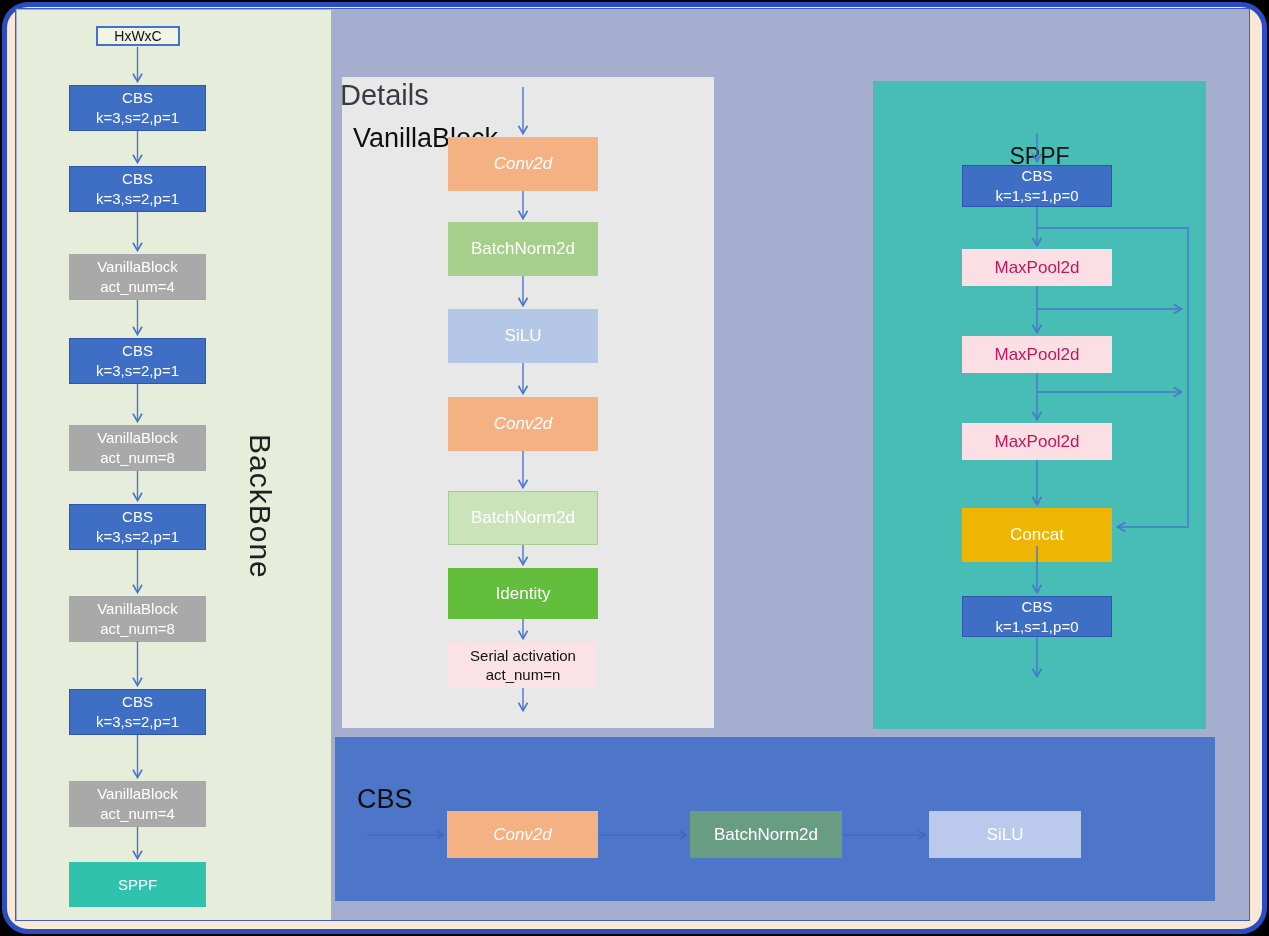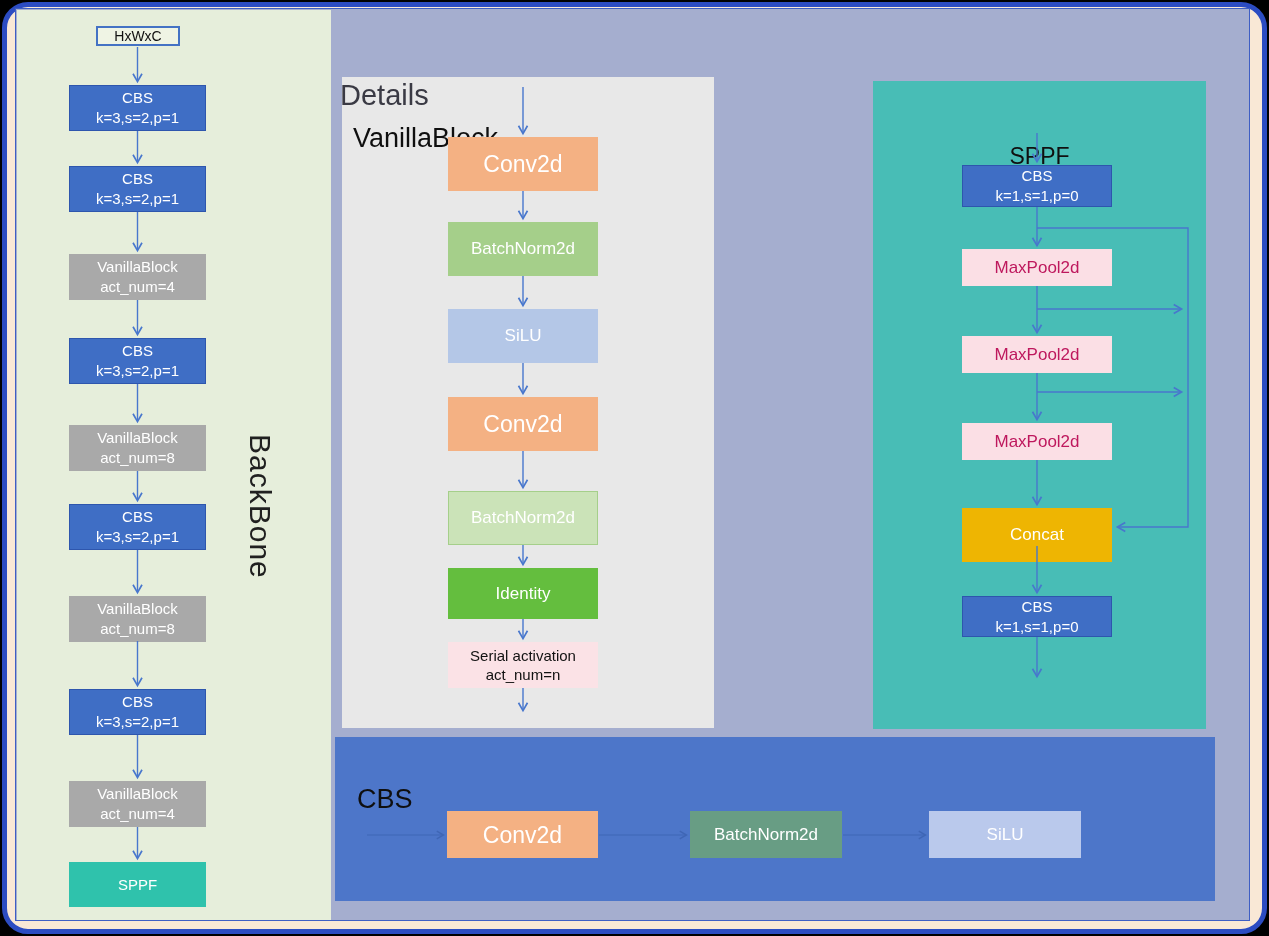--- a/index.html
+++ b/index.html
@@ -21,21 +21,21 @@
   .title-cbs{left:357px;top:744px;font-size:27px;color:#0f0f0f;}
   .title-backbone{left:243px;top:394px;font-size:30px;color:#202020;
                   writing-mode:vertical-rl;letter-spacing:1px;}
 
   .node{position:absolute;display:flex;flex-direction:column;justify-content:center;
         align-items:center;text-align:center;color:#fff;font-size:15px;line-height:20px;
         box-sizing:border-box;}
   .cbsN{background:#3f6ec5;border:1px solid #2e56ad;}
   .vanN{background:#a9a9a9;}
   .sppN{background:#2fc2ac;}
-  .convN{background:#f4b183;font-size:23px;}
+  .convN{background:#f4b183;font-size:17px;font-style:italic;}
   .bn1N{background:#a5cf8a;font-size:17px;}
   .bn2N{background:#cbe3b8;border:1px solid #a5cf8a;font-size:17px;}
   .siluN{background:#b4c7e7;font-size:17px;}
   .silu2N{background:#bac9ec;font-size:17px;}
   .idN{background:#64be3e;font-size:17px;}
   .pinkN{background:#fbdfe5;color:#be185d;font-size:17px;}
   .serialN{background:#fbe2e6;color:#111;font-size:15px;line-height:19px;}
   .bntN{background:#689d84;font-size:17px;}
   .concatN{background:#eeb502;font-size:17px;}
   .inN{background:#eff4e4;border:2px solid #4472c4;color:#111;font-size:14px;}

